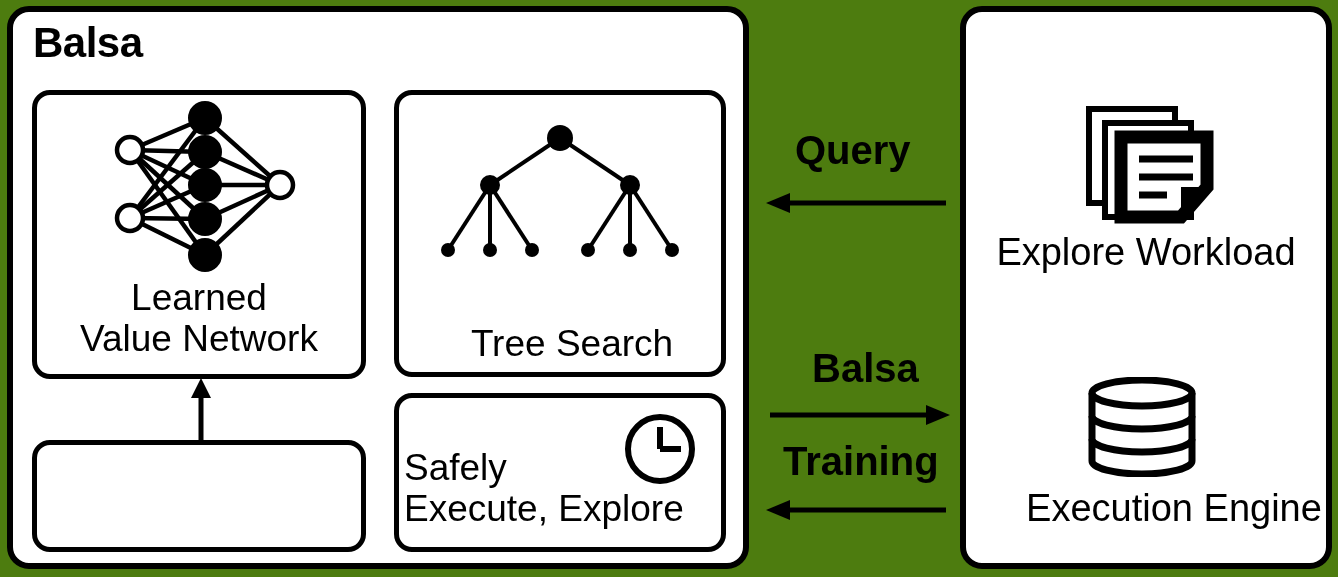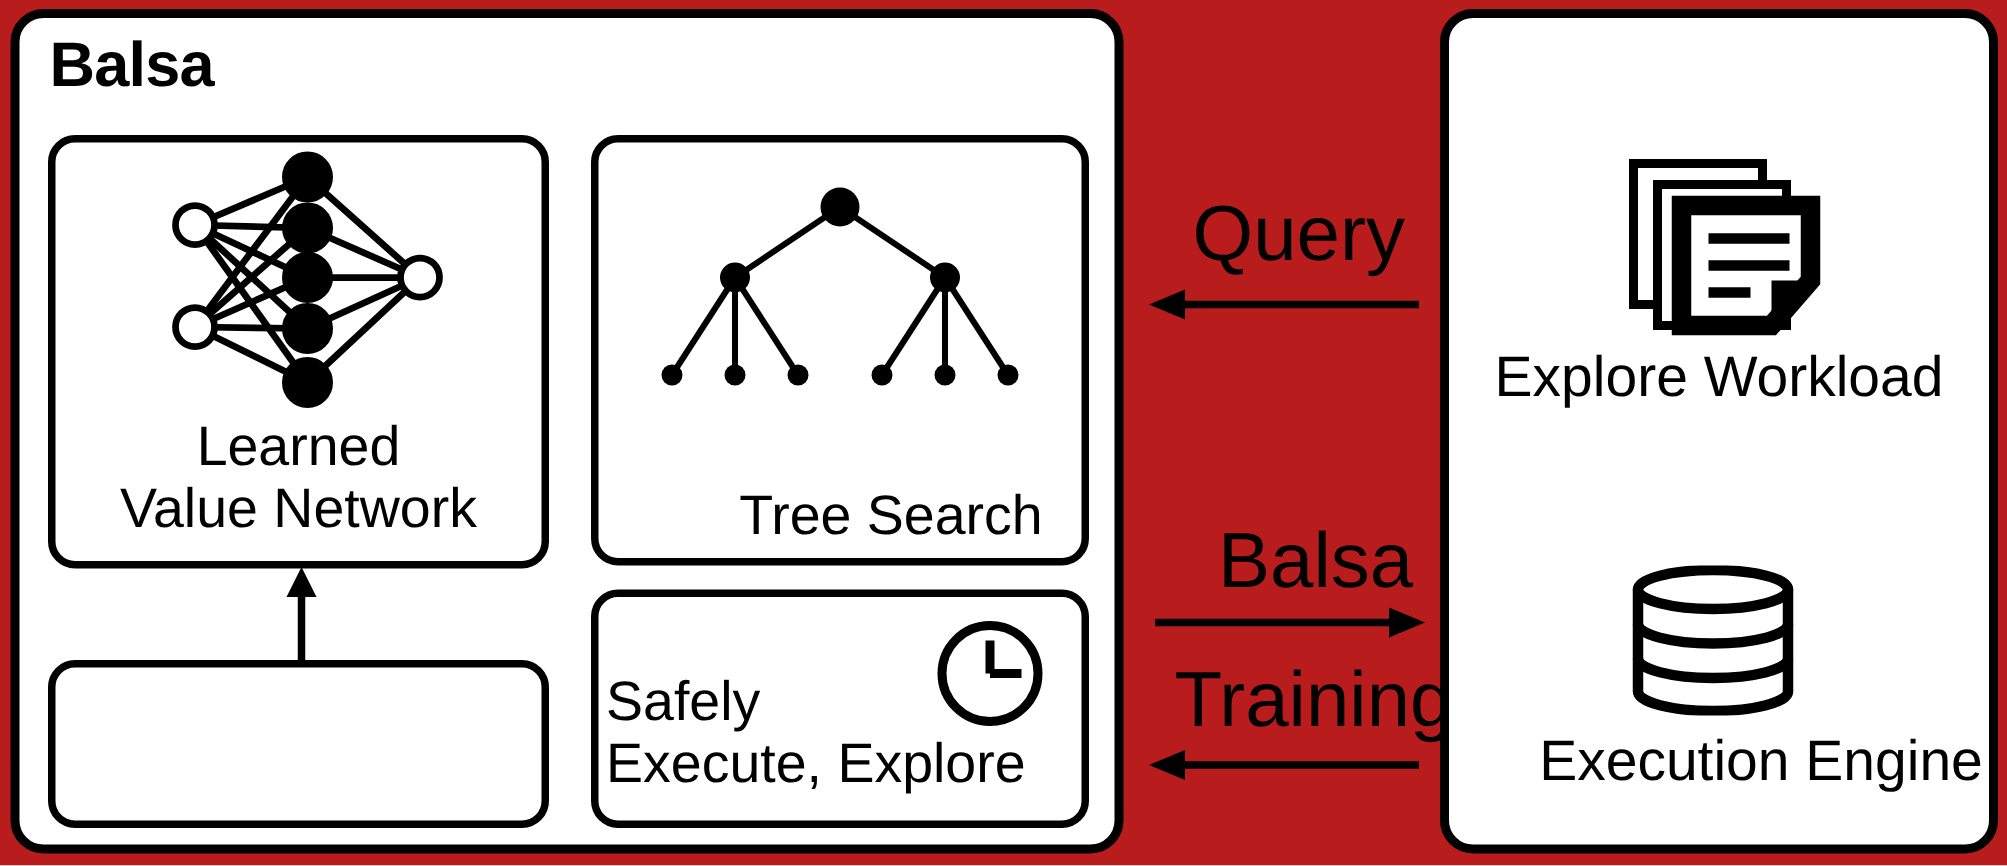--- a/index.html
+++ b/index.html
@@ -8,21 +8,21 @@
     background: #ffffff;
   }
   body {
     font-family: "Liberation Sans", sans-serif;
     color: #000000;
   }
   #canvas {
     position: relative;
     width: 1338px;
     height: 577px;
-    background: #b91c1c;
+    background: #4d7c0f;
     overflow: hidden;
   }
 
   
   .panel {
     position: absolute;
     border: 6px solid #000;
     border-radius: 22px;
     background: #fff;
     box-sizing: border-box;
@@ -65,24 +65,24 @@
     right: 0;
     text-align: center;
     font-size: 38px;
     line-height: 1.1;
     white-space: nowrap;
   }
 
   
   .flow-label {
     position: absolute;
-    font-size: 52px;
+    font-size: 40px;
     line-height: 1;
     white-space: nowrap;
-    font-weight: normal;
+    font-weight: bold;
   }
 
   svg { display: block; }
   .abs-svg { position: absolute; }
 </style>
 </head>
 <body>
 
 <div id="canvas">
 
@@ -153,21 +153,21 @@
       <circle cx="60" cy="67" r="10"></circle>
       <circle cx="200" cy="67" r="10"></circle>
       <circle cx="18" cy="132" r="7"></circle>
       <circle cx="60" cy="132" r="7"></circle>
       <circle cx="102" cy="132" r="7"></circle>
       <circle cx="158" cy="132" r="7"></circle>
       <circle cx="200" cy="132" r="7"></circle>
       <circle cx="242" cy="132" r="7"></circle>
     </g>
   </svg>
-  <div class="card-label" style="left:394px; width:400px; top:323px;">Tree Search</div>
+  <div class="card-label" style="left:372px; width:400px; top:323px;">Tree Search</div>
 
   <svg class="abs-svg" style="left:186px; top:378px;" width="30" height="64" viewBox="0 0 30 64">
     <line x1="15" y1="64" x2="15" y2="14" stroke="#000" stroke-width="5"></line>
     <polygon points="15,0 5,20 25,20" fill="#000"></polygon>
   </svg>
 
   <div class="card" style="left:32px; top:440px; width:334px; height:112px;">
   </div>
 
   <div class="card" style="left:394px; top:393px; width:332px; height:159px;">

